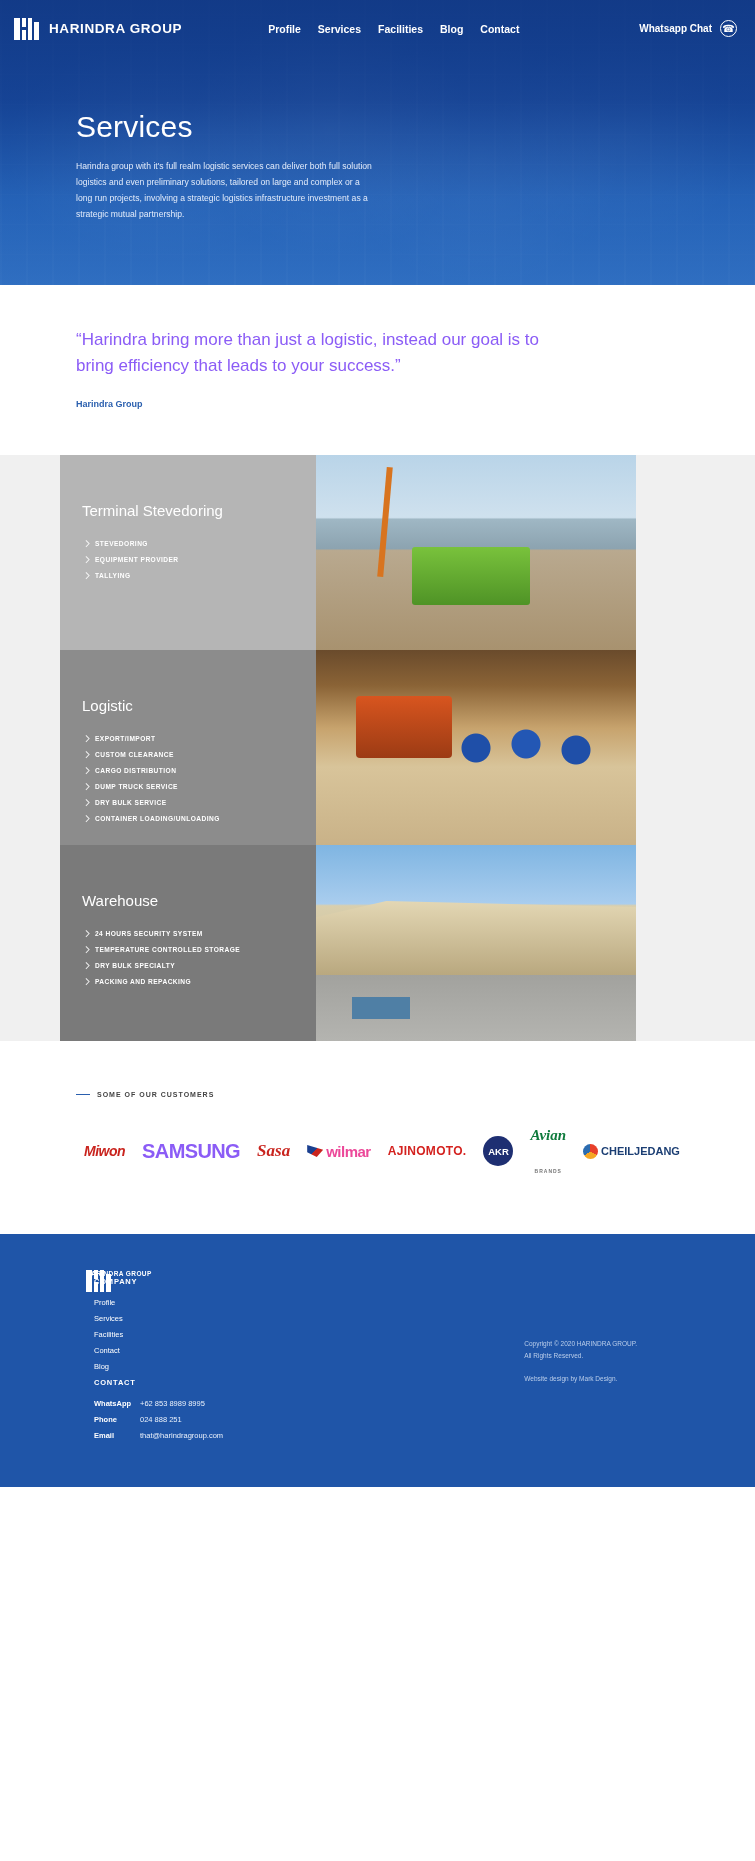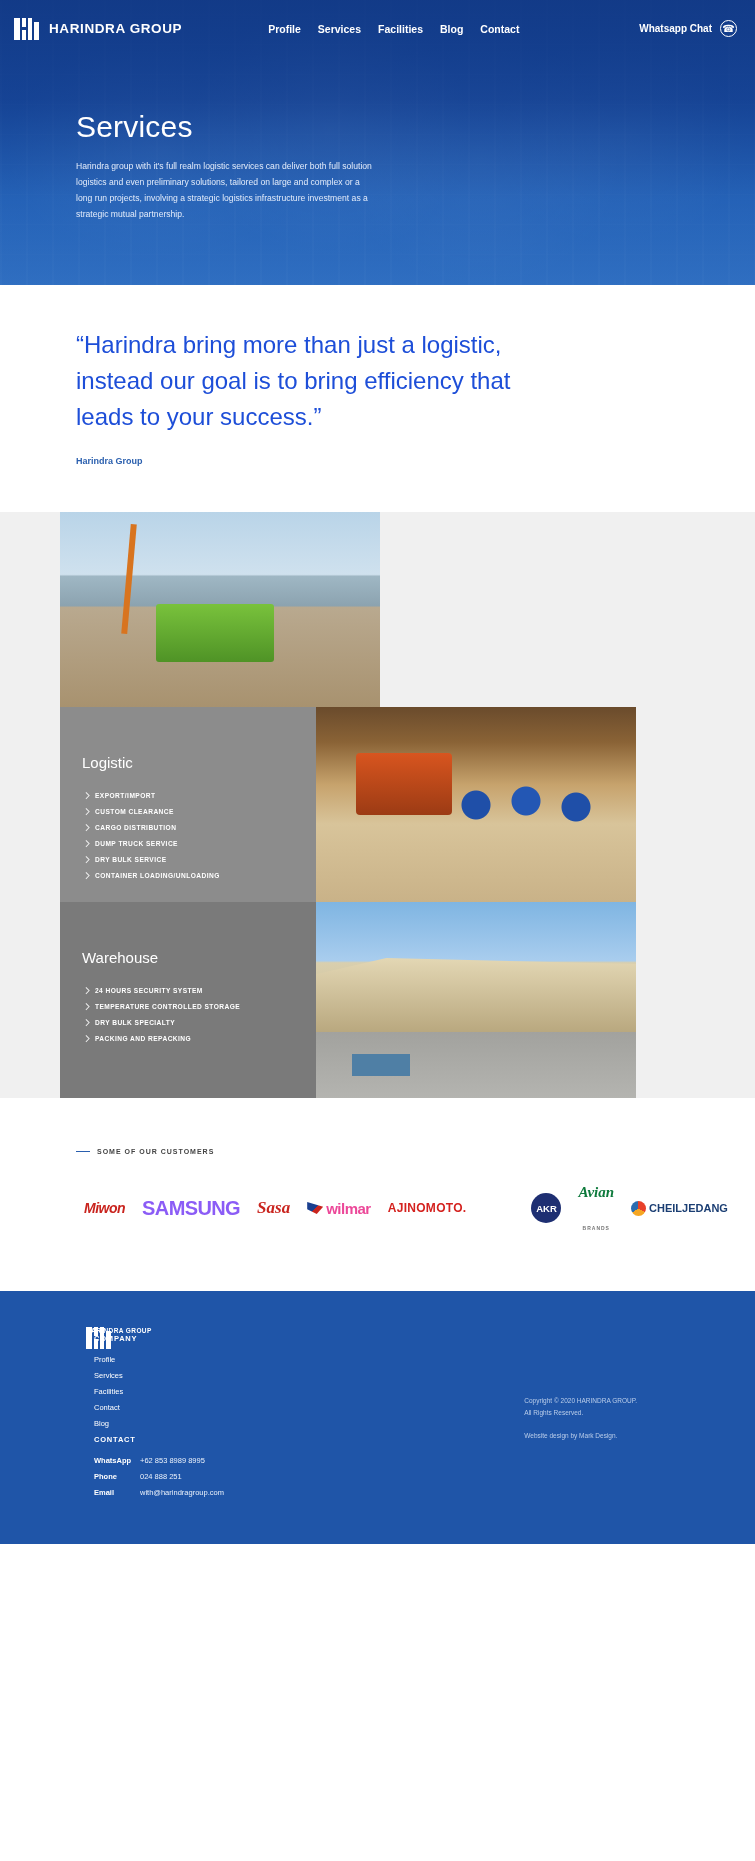--- a/index.html
+++ b/index.html
@@ -83,21 +83,21 @@
   .hero-sub {
     color: #e3ecfb; font-size: 8.6px; line-height: 1.85; margin-top: 15px;
     max-width: 300px;
   }
 
   
   .quote-sec {
     background:#fff; padding: 42px 0 46px 76px;
   }
   .quote {
-    color:#1d4ed8; font-size: 24px; line-height: 1.5; font-weight: 400;
+    color:#8b5cf6; font-size: 17px; line-height: 1.5; font-weight: 400;
     max-width: 490px;
   }
   .quote-by {
     margin-top: 21px; color:#2a5fae; font-size: 9px; font-weight: 700;
   }
 
   
   .services { background:#f0f0f0; padding-bottom: 0; }
   .srv-row { display: flex; width: 576px; margin-left: 60px; }
   .srv-left {
@@ -188,21 +188,21 @@
   .logo-samsung { color:#8b5cf6; font-size: 20px; letter-spacing:-.6px; }
   .logo-sasa { color:#c9241e; font-size: 17px; font-style: italic; font-family:"Liberation Serif", serif; }
   .logo-wilmar { color:#ec4899; font-size: 15px; letter-spacing:-.5px; display:flex; align-items:center; gap:3px;}
   .logo-wilmar .mark {
     width:16px; height:12px;
     background: linear-gradient(135deg,#1a3f8f 50%, #c9241e 50%);
     clip-path: polygon(0 0, 100% 40%, 60% 100%, 0 60%);
   }
   .logo-ajinomoto { color:#d4221f; font-size: 12px; letter-spacing:.3px; }
   .logo-akr { width: 30px; height: 30px; border-radius:50%; background:#1e2f72; color:#fff;
-              display:flex; align-items:center; justify-content:center; font-size:9.5px;margin-left:48px; }
+              display:flex; align-items:center; justify-content:center; font-size:9.5px; }
   .logo-avian { display:flex; flex-direction:column; align-items:center; line-height:1;gap:24px; }
   .logo-avian .top { color:#0e7a3c; font-size: 15px; font-style: italic; font-family:"Liberation Serif", serif;}
   .logo-avian .bot { color:#777; font-size: 5px; letter-spacing:1px; margin-top:2px;}
   .logo-cj { display:flex; align-items:center; gap:3px; }
   .logo-cj .dots { width:15px; height:15px; border-radius:50%;
       background: conic-gradient(#e8402a 0 33%, #f5a623 0 66%, #2b6cb0 0 100%); }
   .logo-cj .txt { color:#1b3e73; font-size: 11px; }
 
   
   .footer {
@@ -265,20 +265,28 @@
 </div>
 
 <div class="quote-sec">
   <div class="quote">“Harindra bring more than just a logistic, instead our goal is to bring efficiency that leads to your success.”</div>
   <div class="quote-by">Harindra Group</div>
 </div>
 
 <div class="services">
 
   <div class="srv-row">
+    <div class="srv-left" style="background:#b5b5b5; height:195px;">
+      <div class="srv-title">Terminal Stevedoring</div>
+      <ul class="srv-list">
+        <li>STEVEDORING</li>
+        <li>EQUIPMENT PROVIDER</li>
+        <li>TALLYING</li>
+      </ul>
+    </div>
     <div class="srv-img" style="height:195px;">
       <div class="ph ph-stevedoring"></div>
     </div>
   </div>
 
   <div class="srv-row">
     <div class="srv-left" style="background:#8c8c8c; height:195px;">
       <div class="srv-title">Logistic</div>
       <ul class="srv-list">
         <li>EXPORT/IMPORT</li>
@@ -362,21 +370,21 @@
         <div class="f-crow">
           <span class="f-ckey">WhatsApp</span>
           <span class="f-cval">+62 853 8989 8995</span>
         </div>
         <div class="f-crow">
           <span class="f-ckey">Phone</span>
           <span class="f-cval">024 888 251</span>
         </div>
         <div class="f-crow">
           <span class="f-ckey">Email</span>
-          <span class="f-cval">with@harindragroup.com</span>
+          <span class="f-cval">that@harindragroup.com</span>
         </div>
       </div>
     </div>
   </div>
 
   <div class="f-copy">
     <div>Copyright © 2020 HARINDRA GROUP.</div>
     <div>All Rights Reserved.</div>
     <div class="f-credit">Website design by Mark Design.</div>
   </div>

